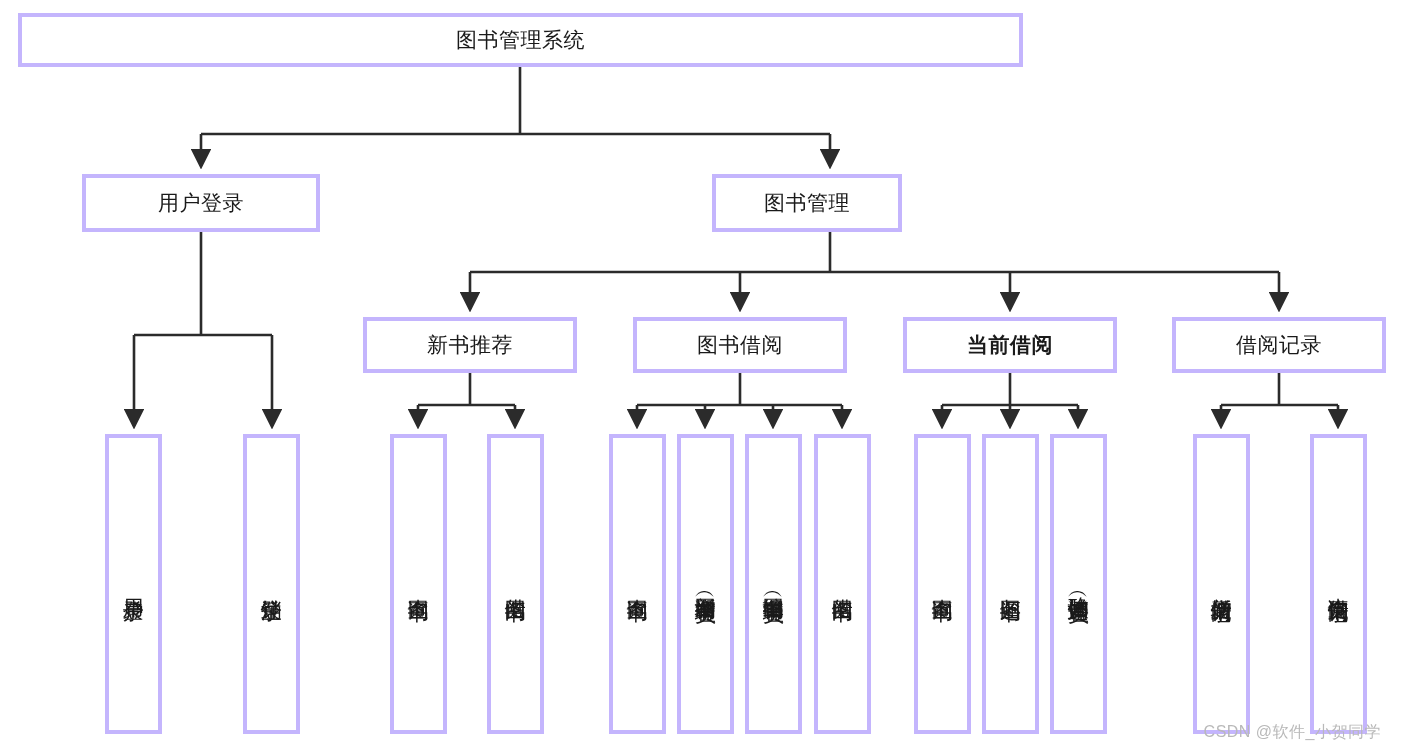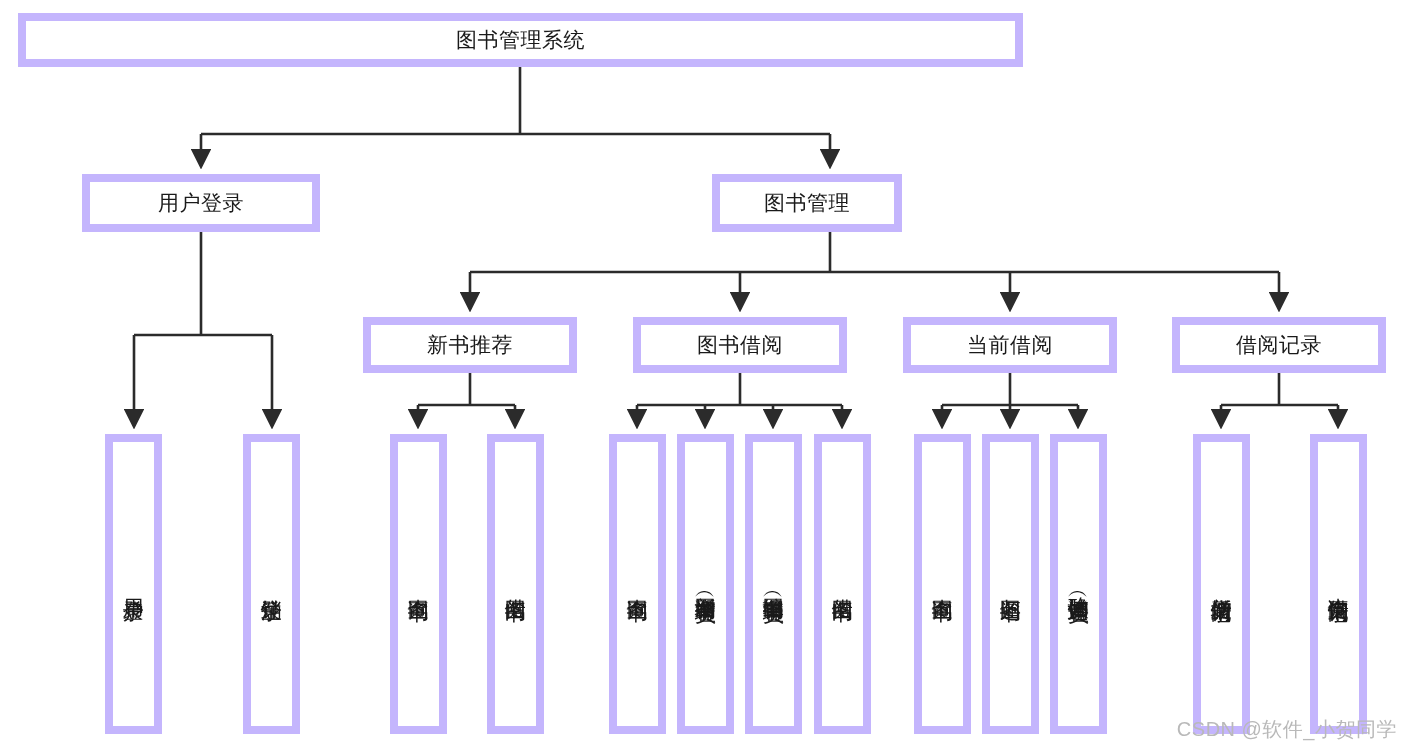--- a/index.html
+++ b/index.html
@@ -7,21 +7,21 @@
     width:1405px;height:747px;
     font-family:"Liberation Sans","DejaVu Sans",sans-serif;
     overflow:hidden;
   }
   #stage{position:relative;width:1405px;height:747px;background:#fff;}
   svg#wires{position:absolute;left:0;top:0;width:1405px;height:747px;}
   .node{
     position:absolute;
     box-sizing:border-box;
     background:#ffffff;
-    border:8px solid #c4b5fd;
+    border:4px solid #c4b5fd;
     display:flex;
     align-items:center;
     justify-content:center;
     color:#1a1a1a;
   }
   .node-label{
     font-size:21px;
     line-height:1.18;
     letter-spacing:.5px;
     white-space:nowrap;
@@ -33,23 +33,23 @@
     text-orientation:upright;
     white-space:normal;
     font-size:21px;
     line-height:1.30;
     letter-spacing:1px;
     max-height:276px;
     text-align:center;
   }
   .watermark{
     position:absolute;
-    right:8px;
+    right:24px;
     bottom:4px;
-    font-size:20px;
+    font-size:16px;
     color:#b9b9b9;
     letter-spacing:.5px;
     white-space:nowrap;
     user-select:none;
   }
 </style>
 </head>
 <body>
 
 <div id="stage">
@@ -114,21 +114,21 @@
   <div class="node" style="left: 712px; top: 174px; width: 190px; height: 58px;">
     <span class="node-label">图书管理</span>
   </div>
 
   <div class="node" style="left: 633px; top: 317px; width: 214px; height: 56px;">
     <span class="node-label">图书借阅</span>
   </div>
   <div class="node" style="left: 363px; top: 317px; width: 214px; height: 56px;">
     <span class="node-label">新书推荐</span>
   </div>
-  <div class="node" style="left: 903px; top: 317px; width: 214px; height: 56px;">
+  <div class="node" style="left: 903px; top: 317px; width: 214px; height: 56px; font-weight: bold;">
     <span class="node-label">当前借阅</span>
   </div>
   <div class="node" style="left: 1172px; top: 317px; width: 214px; height: 56px;">
     <span class="node-label">借阅记录</span>
   </div>
 
   <div class="node leaf" style="left: 105px; top: 434px; width: 57px; height: 300px;">
     <span class="node-label">用户登录</span>
   </div>
   <div class="node leaf" style="left: 243px; top: 434px; width: 57px; height: 300px;">

